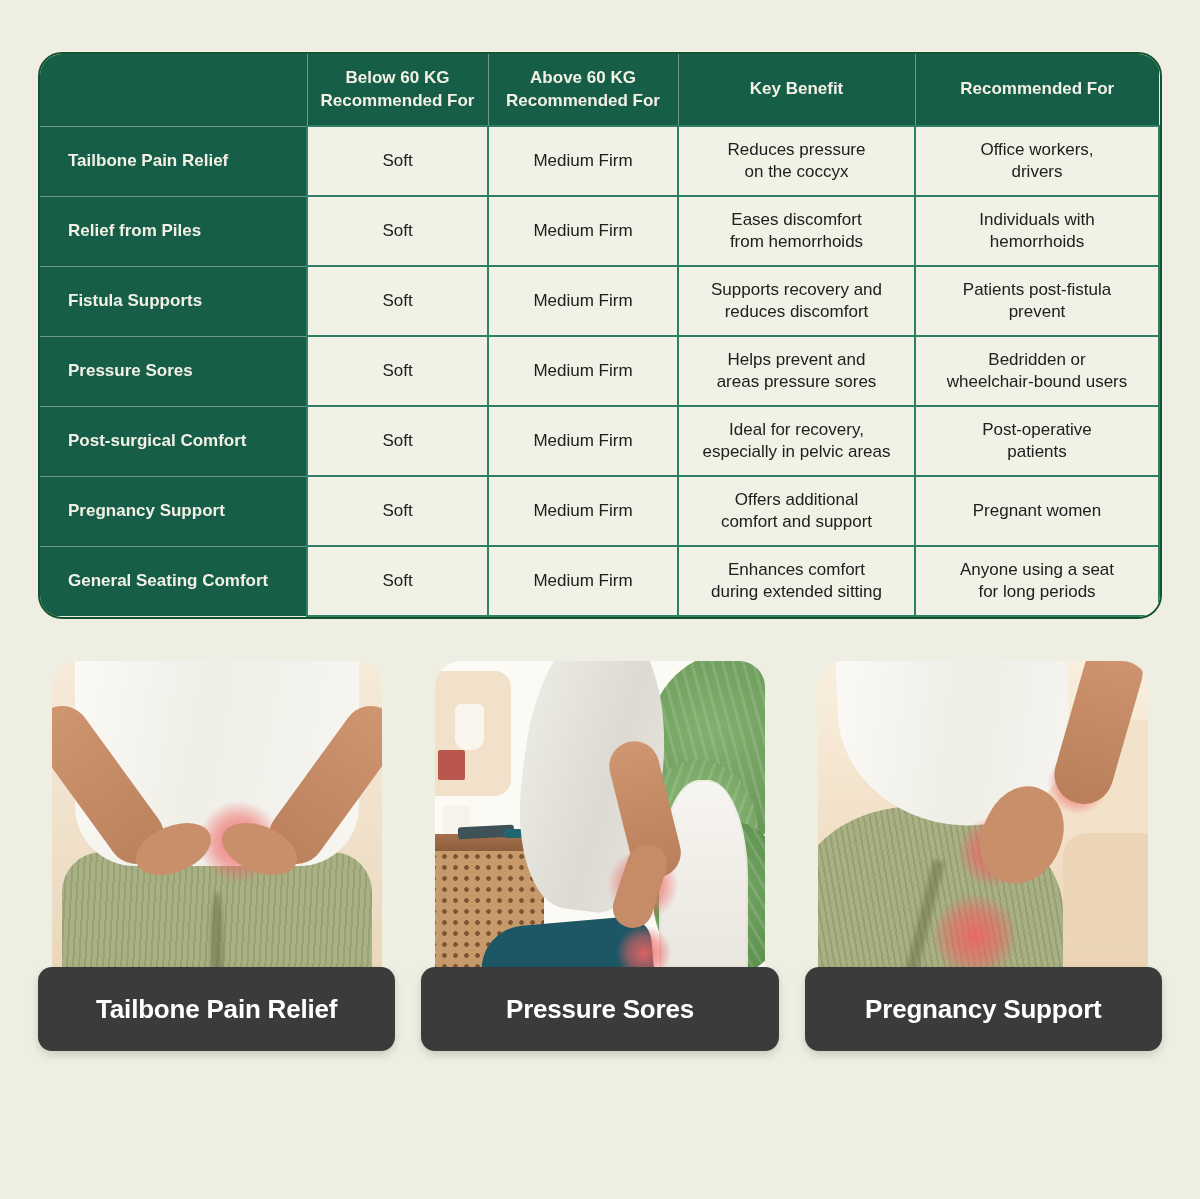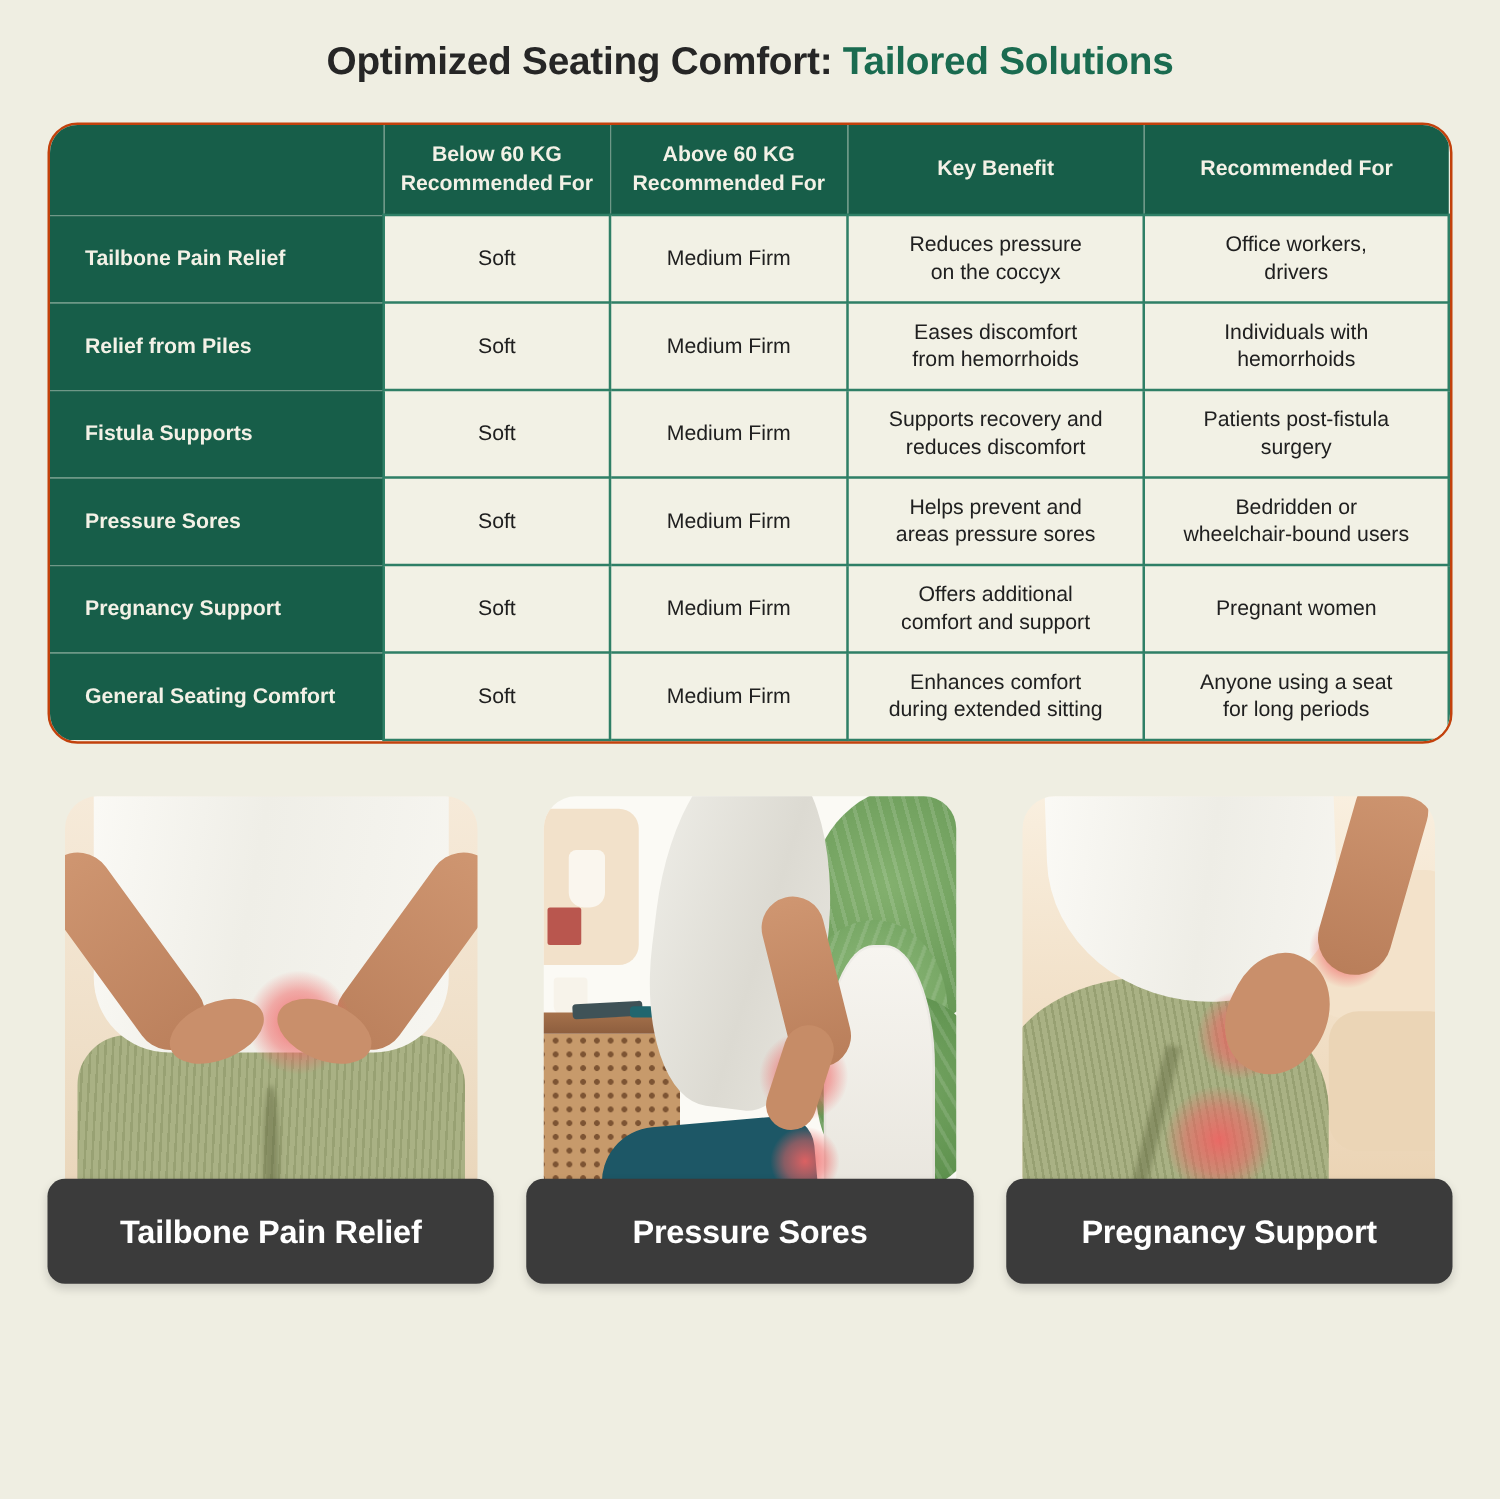--- a/index.html
+++ b/index.html
@@ -12,21 +12,21 @@
   
   .title {
     padding-top:26px; text-align:center;
     font-size:31px; font-weight:700; line-height:46px;
     color:#262626; letter-spacing:-0.2px;
   }
   .title .green, .title-line2 { color:#1a6b50; }
   
   .table-card {
     margin:26px 38px 0; border-radius:24px; overflow:hidden;
-    border:2px solid #c2410c;
+    border:2px solid #14532d;
   }
   table { border-collapse:collapse; width:100%; table-layout:fixed; }
   thead th {
     height:72px; background:#175e49; color:#f3f1e6;
     font-size:17px; font-weight:700; line-height:1.35;
     text-align:center; padding:0 8px; white-space:pre-line;
     border-left:1px solid rgba(243,241,230,0.4);
   }
   thead th:first-child { border-left:none; }
   tbody th {
@@ -135,21 +135,20 @@
   .p3-hand { left:50%; top:38%; width:24%; height:30%;
     background:#c98f6b; border-radius:46% 54% 50% 50%; transform:rotate(28deg); }
   .p3-pain1 { right:12%; top:28%; width:62px; height:62px; }
   .p3-pain2 { left:42%; top:47%; width:72px; height:72px; }
   .p3-pain3 { left:34%; top:70%; width:88px; height:88px; }
 </style>
 </head>
 <body>
 
 <div class="title">
-  <div><span>Optimized Seating Comfort: </span><span class="green">Tailored Solutions</span></div>
 </div>
 
 <div class="table-card">
   <table>
     <colgroup>
       <col style="width:267px">
         <col style="width:181px">
         <col style="width:190px">
         <col style="width:237px">
         <col>
@@ -184,30 +183,39 @@
         <td>Individuals with
 hemorrhoids</td>
       </tr>
       <tr>
         <th>Fistula Supports</th>
         <td>Soft</td>
         <td>Medium Firm</td>
         <td>Supports recovery and
 reduces discomfort</td>
         <td>Patients post-fistula
-surgery</td>
+prevent</td>
       </tr>
       <tr>
         <th>Pressure Sores</th>
         <td>Soft</td>
         <td>Medium Firm</td>
         <td>Helps prevent and
 areas pressure sores</td>
         <td>Bedridden or
 wheelchair-bound users</td>
+      </tr>
+      <tr>
+        <th>Post-surgical Comfort</th>
+        <td>Soft</td>
+        <td>Medium Firm</td>
+        <td>Ideal for recovery,
+especially in pelvic areas</td>
+        <td>Post-operative
+patients</td>
       </tr>
       <tr>
         <th>Pregnancy Support</th>
         <td>Soft</td>
         <td>Medium Firm</td>
         <td>Offers additional
 comfort and support</td>
         <td>Pregnant women</td>
       </tr>
       <tr>

